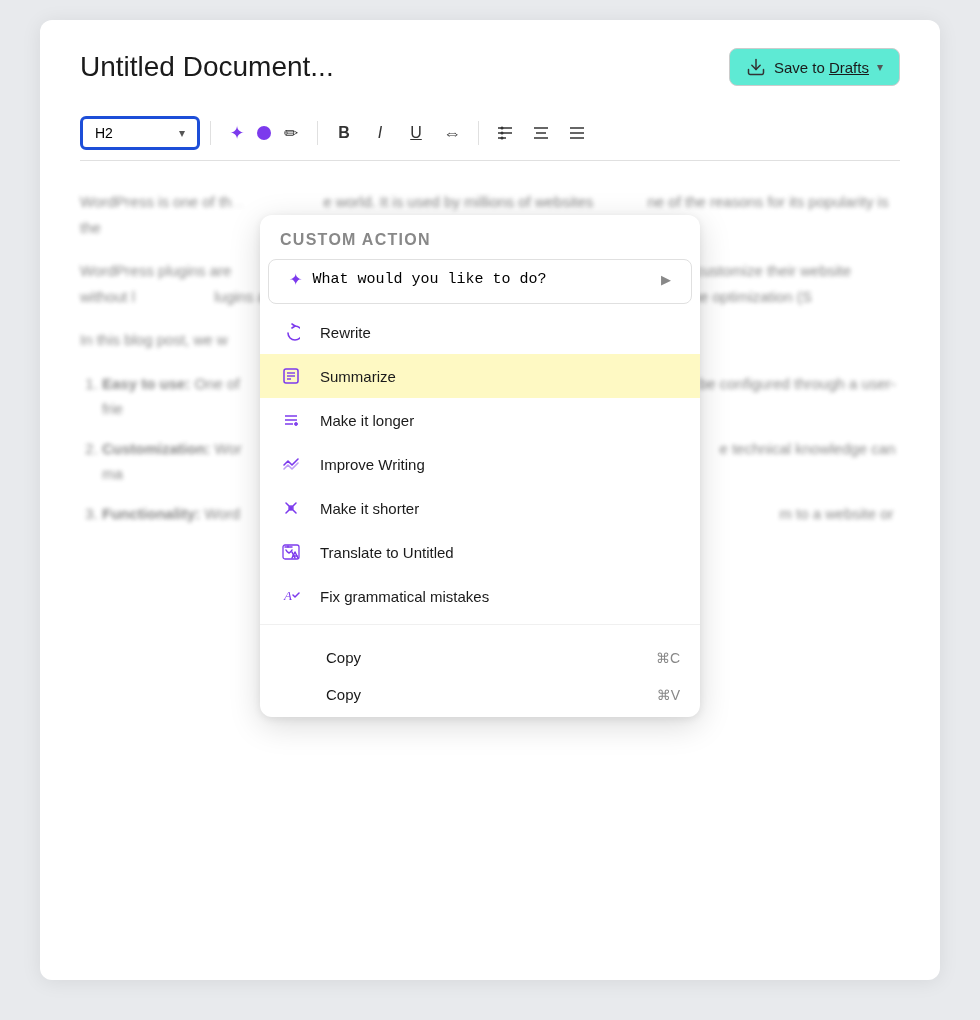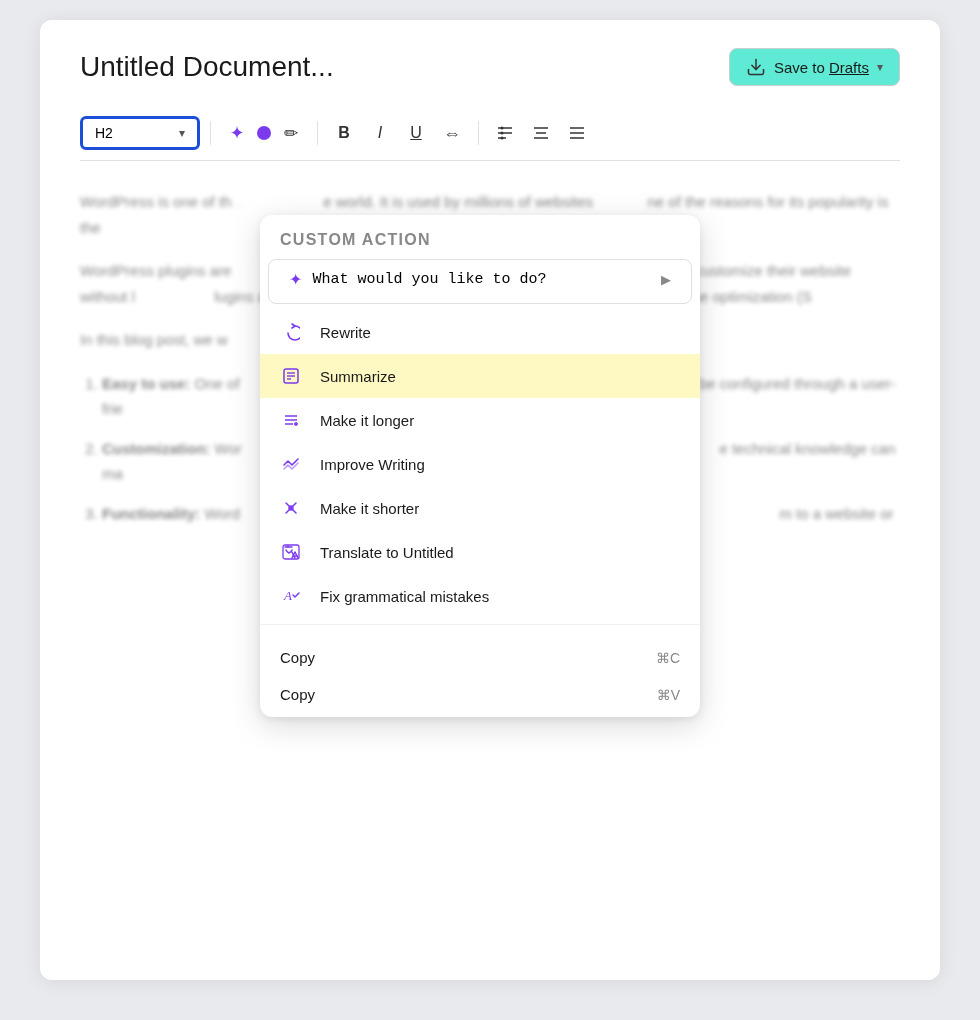--- a/index.html
+++ b/index.html
@@ -210,20 +210,21 @@
       padding: 8px 0 4px 0;
     }
     .menu-footer-item {
       display: flex;
       align-items: center;
       justify-content: space-between;
       padding: 10px 20px;
       cursor: pointer;
       font-size: 15px;
       color: #1a1a1a;
+      margin-left: 46px;
     }
     .menu-shortcut {
       color: #888;
       font-size: 14px;
       display: flex;
       align-items: center;
       gap: 2px;
     }
     
     .blurred-left {

